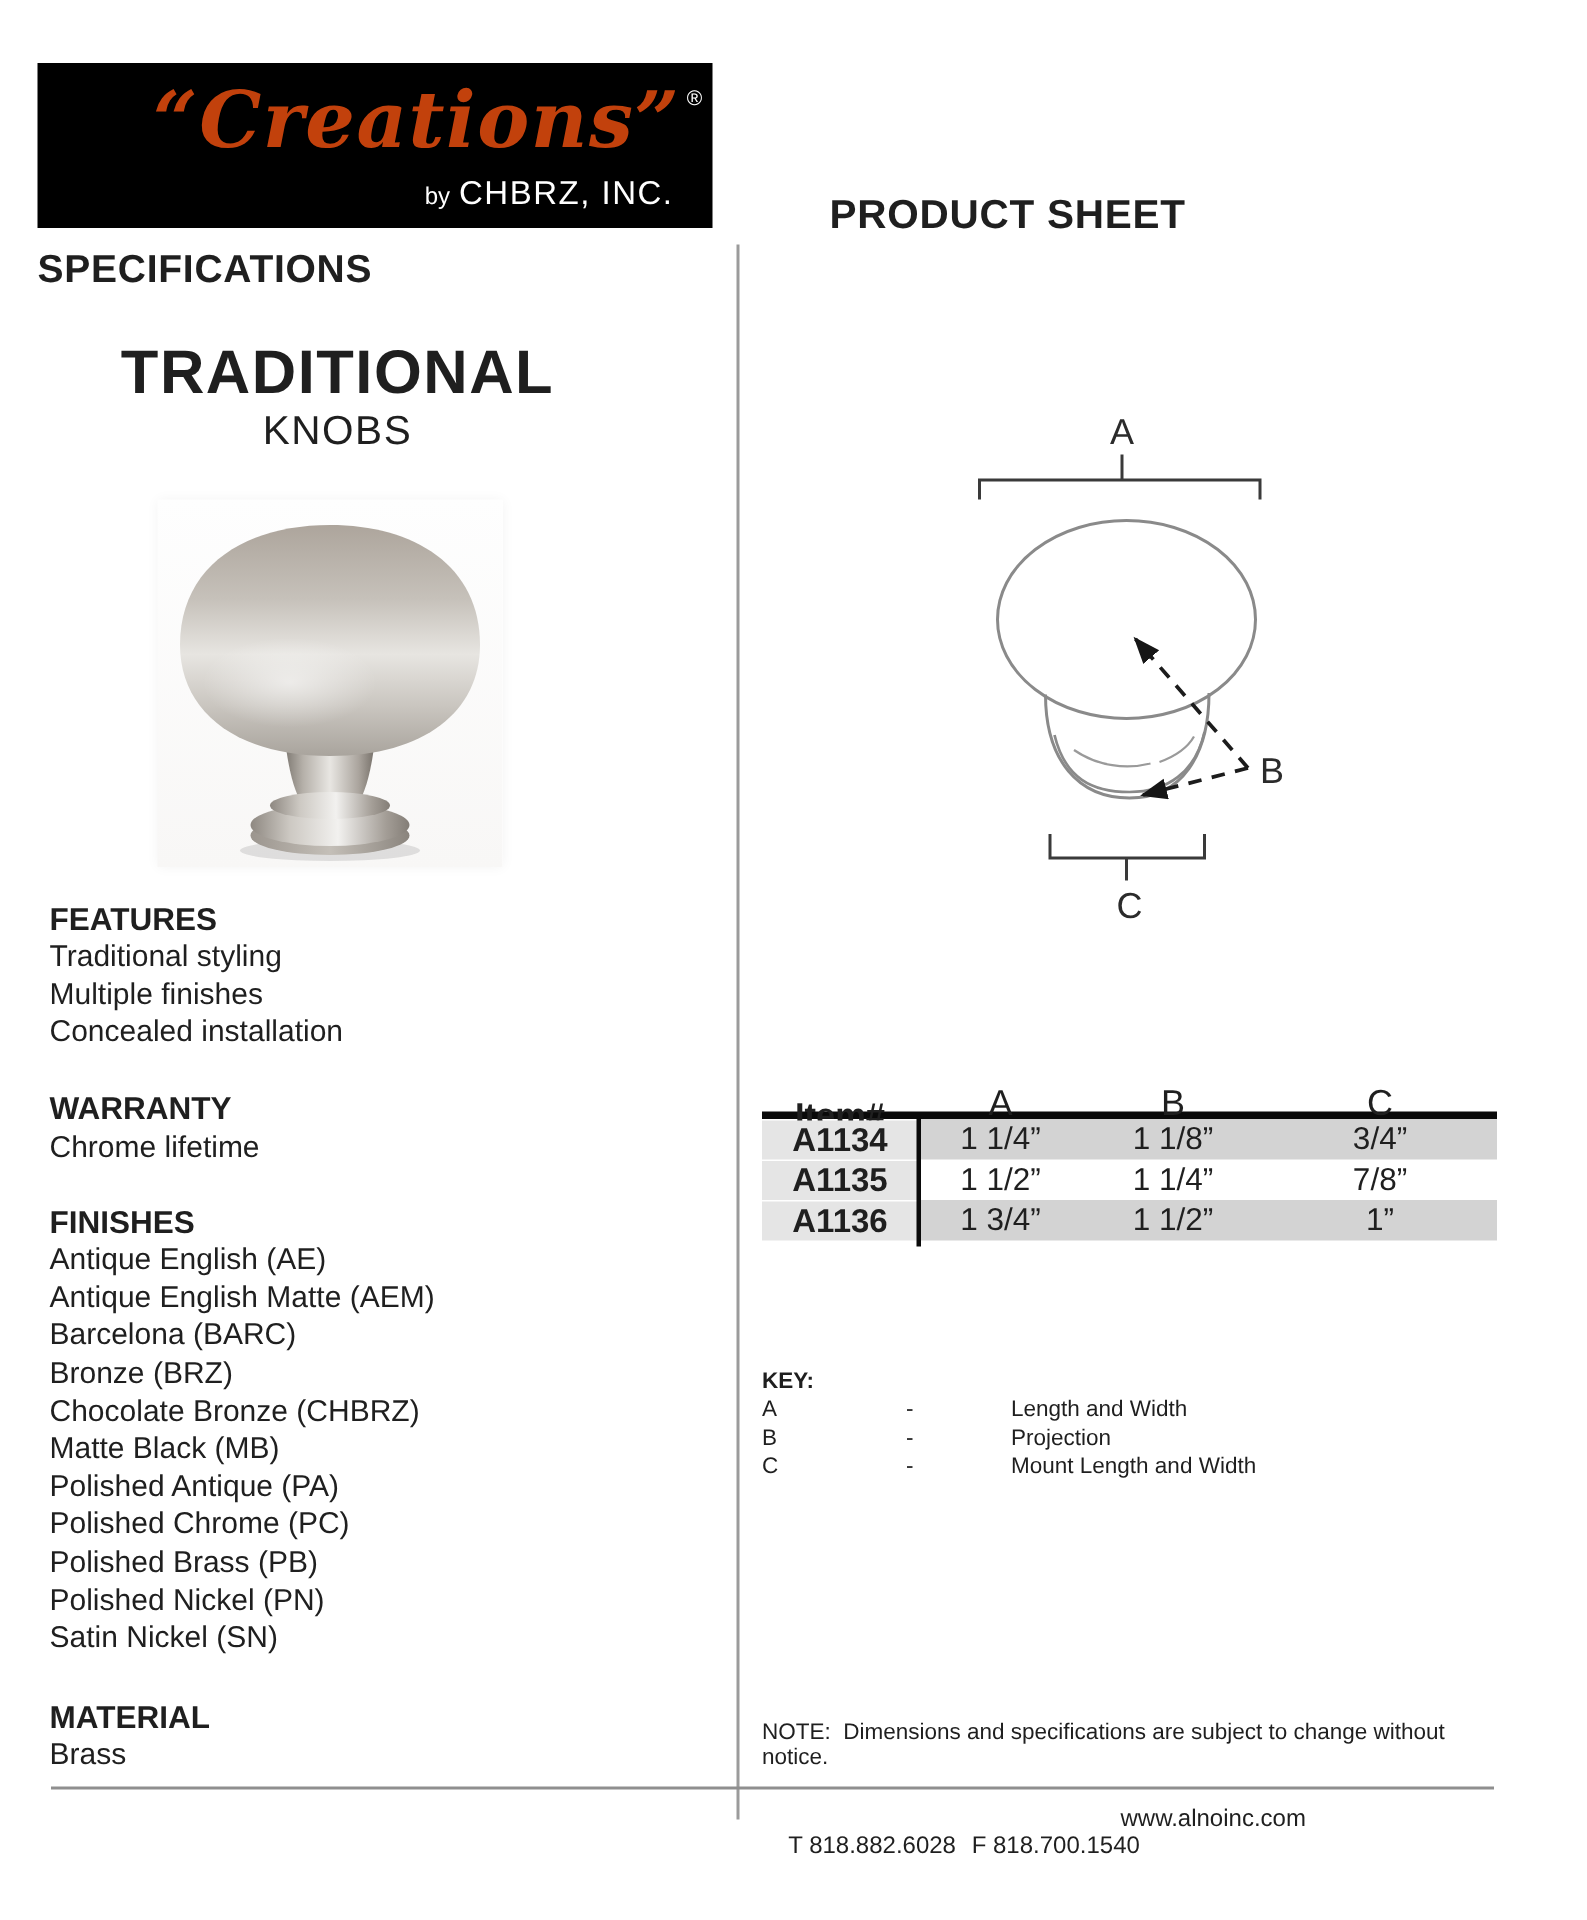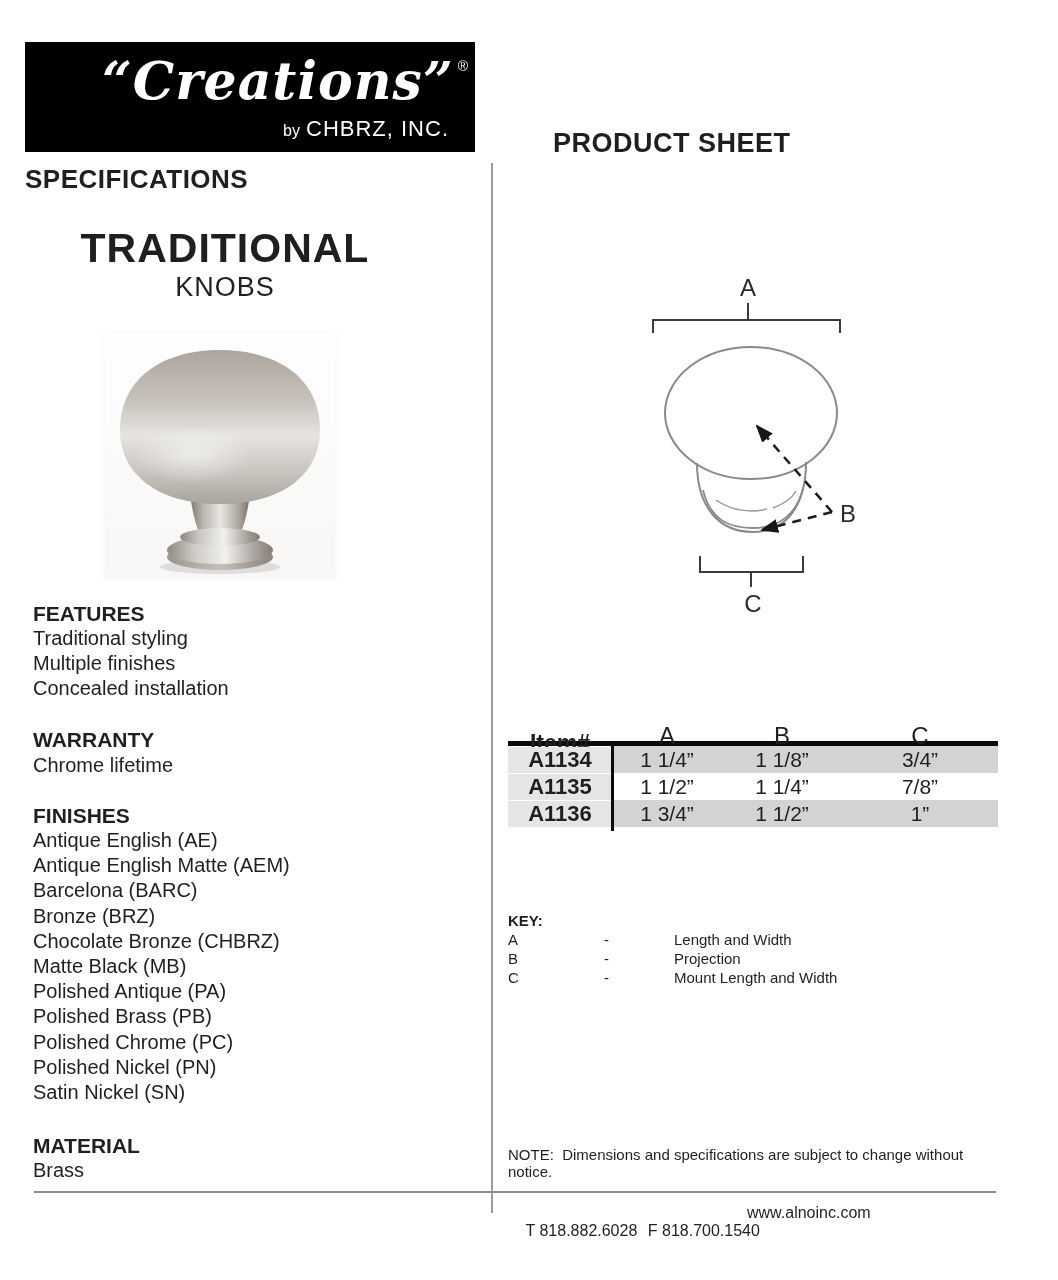--- a/index.html
+++ b/index.html
@@ -7,21 +7,21 @@
   body { font-family:"Liberation Sans", sans-serif; color:#1f1f1f; }
   .page { position:relative; width:1058px; height:1280px; background:#ffffff; overflow:hidden; }
 
   
   .divider-v { position:absolute; left:491px; top:163px; width:2px; height:1050px; background:#9b9b9b; }
   .rule-h   { position:absolute; left:34px; top:1191px; width:962px; height:2px; background:#8f8f8f; }
 
   
   .logo { position:absolute; left:25px; top:42px; width:450px; height:110px; background:#000; }
   .logo-script-row { position:absolute; left:0; right:0; top:8px; text-align:center; padding-left:70px; white-space:nowrap; }
-  .logo-script { font-family:"DejaVu Serif", serif; font-style:italic; font-weight:bold; font-size:52px; color:#ffffff; letter-spacing:1px; }
+  .logo-script { font-family:"DejaVu Serif", serif; font-style:italic; font-weight:bold; font-size:52px; color:#c2410c; letter-spacing:1px; }
   .logo-reg { font-family:"Liberation Sans", sans-serif; font-style:normal; font-weight:normal; font-size:14px; color:#fff; vertical-align:28px; margin-left:4px; }
   .logo-byline { position:absolute; right:26px; bottom:10px; color:#fff; white-space:nowrap; }
   .logo-byline .by { font-size:16px; margin-right:6px; }
   .logo-byline .alno { font-size:22px; letter-spacing:1px; }
 
   
   .specs-title { position:absolute; left:25px; top:164px; font-size:26px; font-weight:bold; letter-spacing:0.5px; }
   .ps-title    { position:absolute; left:553px; top:128px; font-size:27px; font-weight:bold; letter-spacing:0.5px; }
   .prod-title  { position:absolute; left:25px; top:225px; width:400px; text-align:center; font-size:41px; font-weight:bold; letter-spacing:1px; }
   .prod-sub    { position:absolute; left:25px; top:272px; width:400px; text-align:center; font-size:27px; letter-spacing:1px; }
@@ -152,22 +152,22 @@
 
   <div class="sec-heading finishes-heading">FINISHES</div>
   <ul class="sec-list finishes-list">
     <li>Antique English (AE)</li>
     <li>Antique English Matte (AEM)</li>
     <li>Barcelona (BARC)</li>
     <li>Bronze (BRZ)</li>
     <li>Chocolate Bronze (CHBRZ)</li>
     <li>Matte Black (MB)</li>
     <li>Polished Antique (PA)</li>
+    <li>Polished Chrome (PC)</li>
     <li>Polished Brass (PB)</li>
-    <li>Polished Chrome (PC)</li>
     <li>Polished Nickel (PN)</li>
     <li>Satin Nickel (SN)</li>
   </ul>
 
   <div class="sec-heading material-heading">MATERIAL</div>
   <div class="sec-text material-text">Brass</div>
 
   <svg class="diagram" viewBox="0 0 300 380">
     <defs>
       <marker id="arr" markerUnits="userSpaceOnUse" markerWidth="20" markerHeight="16" refX="16" refY="7" orient="auto">

